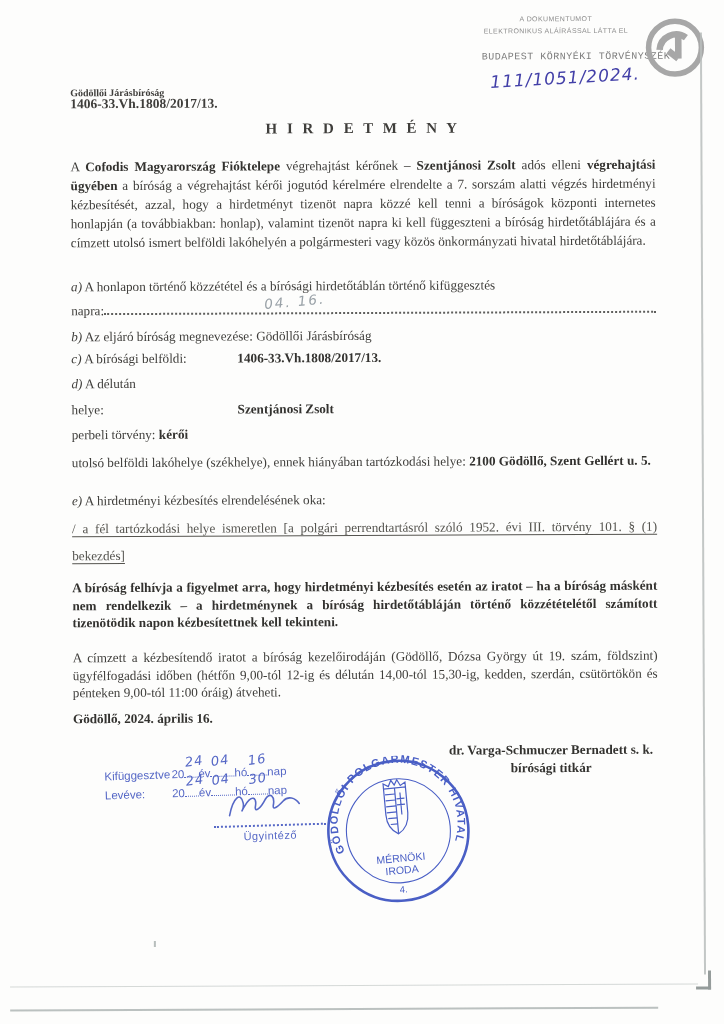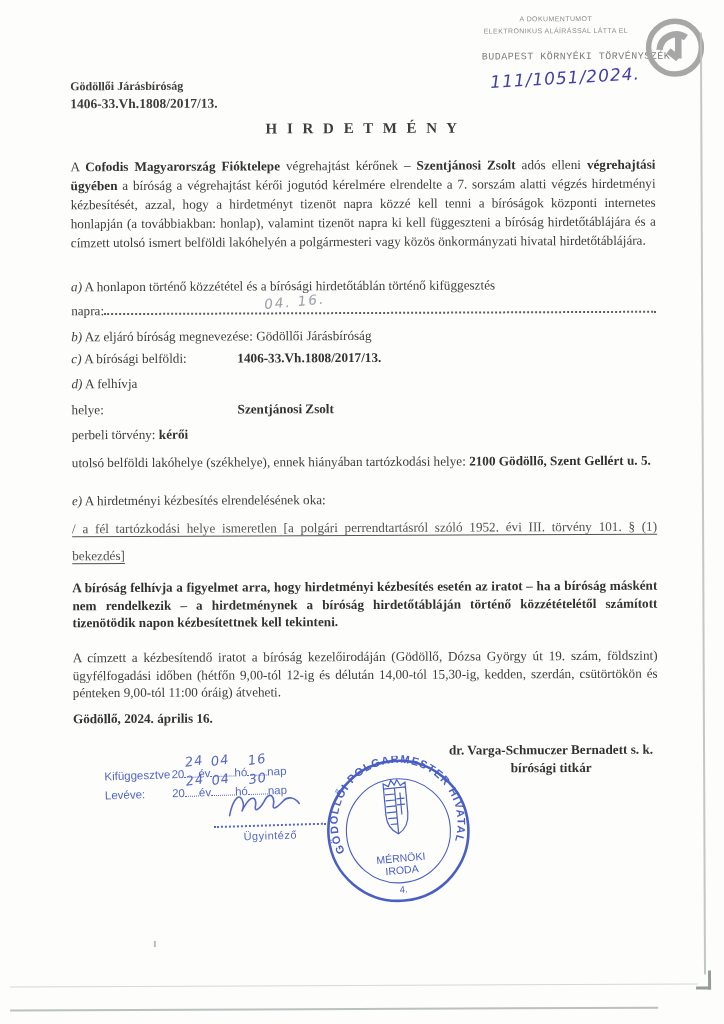--- a/index.html
+++ b/index.html
@@ -14,21 +14,21 @@
   
   .esign{left:462px;top:14px;width:192px;text-align:center;
     font-family:"Liberation Sans",sans-serif;color:#8e8e8e;font-size:7px;letter-spacing:.4px;line-height:12px;}
   .tribunal{left:482px;top:52px;width:192px;text-align:center;
     font-family:Liberation Mono, monospace;color:#7d7d7d;font-size:10px;letter-spacing:.5px;}
   .hand-caseno{left:492px;top:68px;width:170px;text-align:left;
     font-family:"DejaVu Sans",sans-serif;font-style:italic;
     font-size:17px;transform:rotate(-3deg);letter-spacing:1px;}
   .logo{left:644px;top:16px;width:66px;height:66px;}
   
-  .court-name{left:72px;top:78px;font-weight:bold;font-size:12px;}
+  .court-name{left:72px;top:86px;font-weight:bold;font-size:10px;}
   .case-no{left:72px;top:95px;font-weight:bold;font-size:13.5px;}
   .title{left:72px;top:120px;width:585px;text-align:center;font-weight:bold;
     font-size:15px;letter-spacing:3px;}
   
   .para{left:72px;width:585px;font-size:13.2px;line-height:19px;text-align:justify;}
   .b{font-weight:bold;color:#33322f;}
   .it{font-style:italic;}
   .row{left:72px;width:585px;font-size:13.2px;}
   .val{position:absolute;left:166px;top:0;font-weight:bold;color:#33322f;white-space:nowrap;}
   .wide{line-height:27px;}
@@ -111,21 +111,21 @@
   </div>
 
   <div class="abs row" style="top:350px;">
     <span class="it">c)</span>
     <span>A bírósági belföldi:</span>
     <span class="val">1406-33.Vh.1808/2017/13.</span>
   </div>
 
   <div class="abs row" style="top:375px;">
     <span class="it">d)</span>
-    <span>A felhívja</span>
+    <span>A délután</span>
   </div>
 
   <div class="abs row" style="top:401px;">
     <span>helye:</span>
     <span class="val">Szentjánosi Zsolt</span>
   </div>
 
   <div class="abs row" style="top:426px;">
     <span>perbeli törvény: </span><span class="b">kérői</span>
   </div>

